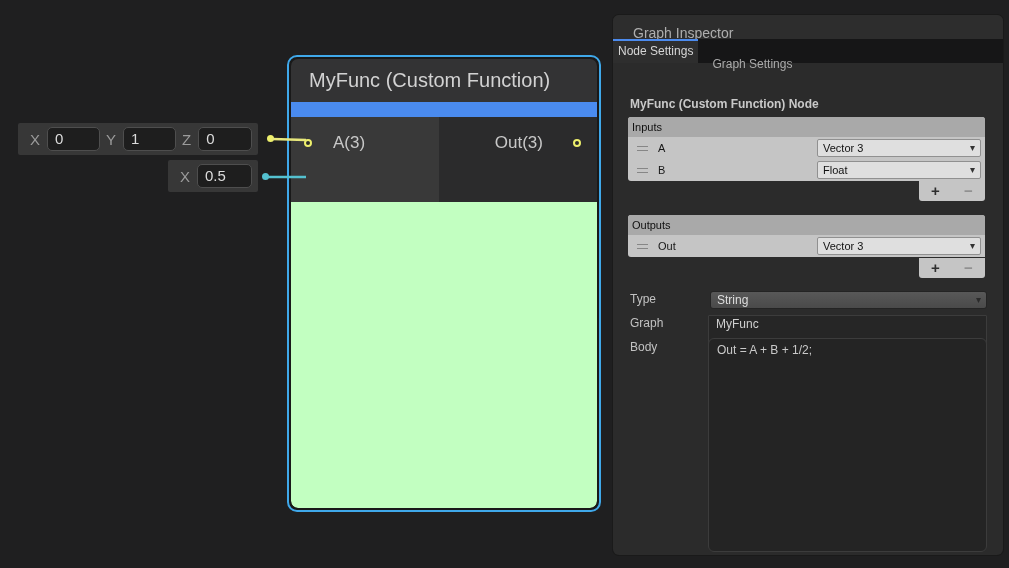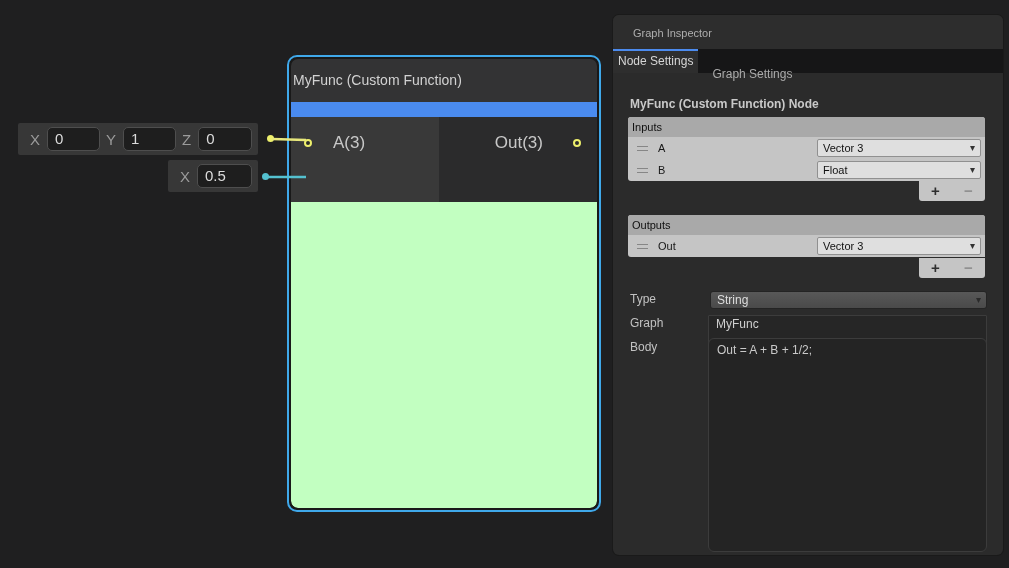--- a/index.html
+++ b/index.html
@@ -19,39 +19,39 @@
   .dot-a { left:267px; top:135px; background:#edef6c; }
   .dot-b { left:262px; top:173px; background:#54c1d0; }
 
   
   svg.wires { position:absolute; left:0; top:0; width:1009px; height:568px; pointer-events:none; z-index:5; }
 
   
   .node { position:absolute; left:287px; top:55px; width:314px; height:457px;
           border:2px solid #3fa8ea; border-radius:10px; background:#191919; padding:2px; z-index:3; }
   .node-inner { width:100%; height:100%; display:flex; flex-direction:column; border-radius:7px; overflow:hidden; }
-  .node-title { height:43px; background:#333334; color:#d2d2d2; font-size:14px; line-height:43px; padding-left:2px; }
+  .node-title { height:43px; background:#333334; color:#d2d2d2; font-size:20px; line-height:43px; padding-left:18px; }
   .node-accent { height:15px; background:#4a8bef; }
   .node-ports { height:85px; display:flex; background:#2b2b2c; position:relative; }
   .ports-left { width:148px; background:#393939; padding-top:8px; }
   .ports-right { flex:1; padding-top:8px; }
   .port-row { height:36px; display:flex; align-items:center; }
   .port-ring { width:8px; height:8px; border-radius:50%; background:#2b2b2c; border:2.5px solid #edef6c; margin-left:13px; }
   .port-ring.cyan { border-color:#54c1d0; }
   .port-label { color:#c8c8c8; font-size:17px; margin-left:21px; }
   .out-row { justify-content:flex-end; }
   .out-label { color:#c8c8c8; font-size:17px; margin-right:30px; }
   .out-ring { width:8px; height:8px; border-radius:50%; background:#2b2b2c; border:2.5px solid #edef6c; margin-right:16px; }
   .node-preview { flex:1; background:#c2ffc1; border-radius:0 0 7px 7px; }
 
   
   .inspector { position:absolute; left:613px; top:15px; width:390px; height:540px;
                background:#2b2b2b; border-radius:6px; z-index:2; box-shadow:0 0 0 1px #1a1a1a; }
-  .insp-header { height:34px; background:#2d2d2d; border-radius:6px 6px 0 0; color:#aeaeae;
-                 font-size:11px; line-height:36px; padding-left:20px; }
+  .insp-header { height:24px; background:#2d2d2d; border-radius:6px 6px 0 0; color:#aeaeae;
+                 font-size:14px; line-height:36px; padding-left:20px; }
   .insp-tabs { height:24px; background:#161617; display:flex; }
   .tab { font-size:12px; line-height:22px; padding:14px 14px; color:#ababab; }
   .tab.active { background:#2e2e2e; border-top:2px solid #4c8bee; color:#d6d6d6; padding:0 5px; line-height:20px; }
   .insp-heading { position:absolute; left:17px; top:82px; font-size:12px; font-weight:bold; color:#c9c9c9; }
 
   .list-box { position:absolute; left:15px; width:357px; background:#c5c5c5; border-radius:3px 3px 0 3px; }
   .list-head { height:20px; background:#a9a9a9; border-radius:3px 3px 0 0; color:#101010;
                font-size:11px; line-height:20px; padding-left:4px; }
   .list-row { height:22px; display:flex; align-items:center; position:relative; }
   .drag-handle { width:11px; height:5px; border-top:1px solid #868686; border-bottom:1px solid #868686; margin-left:9px; }

